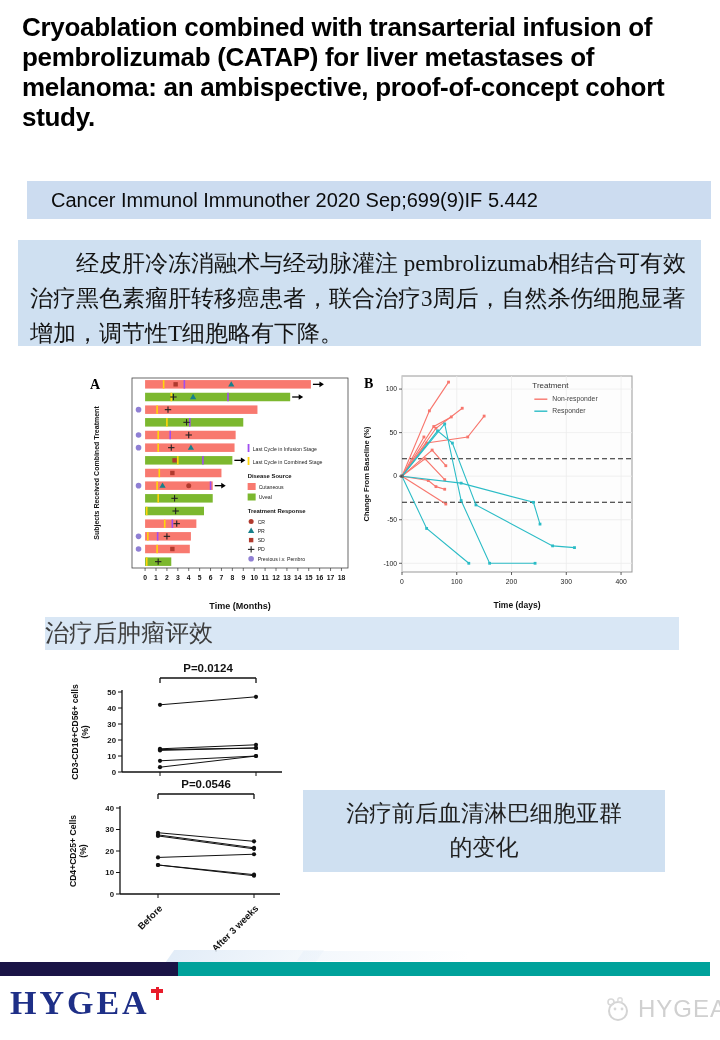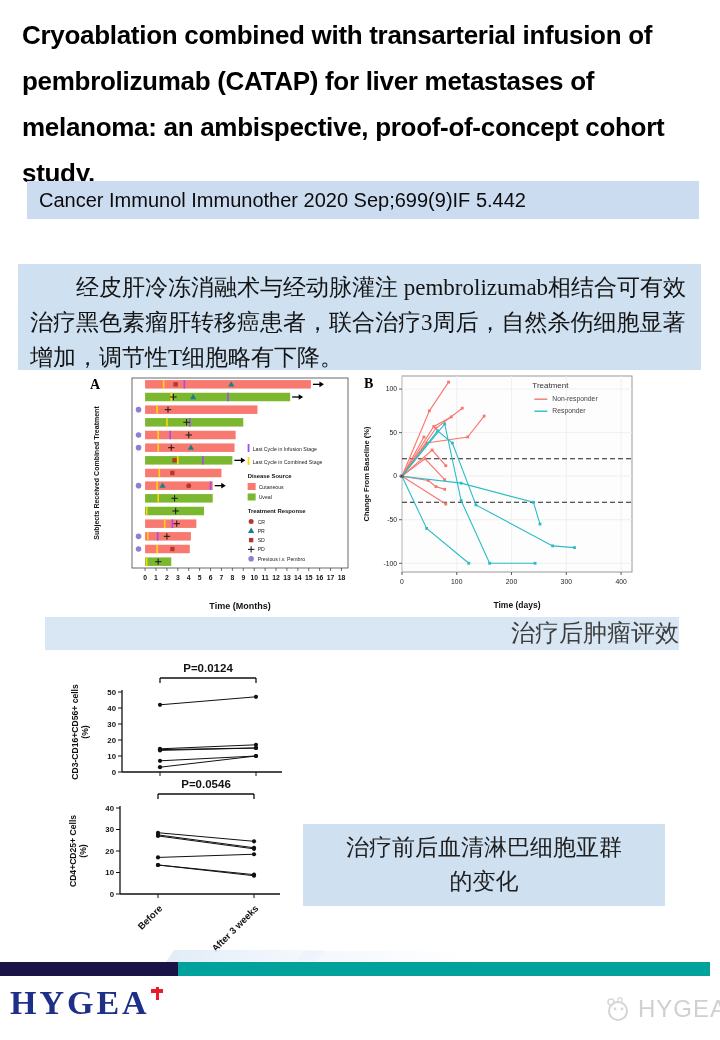--- a/index.html
+++ b/index.html
@@ -1,39 +1,39 @@
 <!DOCTYPE html>
 <html lang="zh"><head>
 <meta charset="utf-8">
 <style>
   html,body{margin:0;padding:0;background:#fff;}
   .page{position:relative;width:720px;height:1040px;background:#ffffff;overflow:hidden;
         font-family:"Liberation Sans",sans-serif;}
   .title{position:absolute;left:22px;top:12px;width:692px;
-         font-size:26px;font-weight:bold;line-height:46px;letter-spacing:-0.3px;color:#000;}
+         font-size:26px;font-weight:bold;line-height:30px;letter-spacing:-0.3px;color:#000;}
   .citation-bar{position:absolute;left:27px;top:181px;width:672px;height:38px;
-        background:#ccdcf0;display:flex;align-items:center;font-size:20px;color:#0b0b0b;}
+        background:#ccdcf0;display:flex;align-items:center;font-size:20px;color:#0b0b0b;padding-left:12px;}
   .citation-bar .cit{margin-left:12px;}
   .citation-bar .if{}
   .summary-banner{position:absolute;left:18px;top:240px;width:683px;height:106px;
-        background:#cfe0f1;margin-top:24px;}
+        background:#cfe0f1;}
   .summary-banner p{margin:6px 12px 0 12px;font-family:"Liberation Serif","DejaVu Serif",serif;
         font-size:23px;line-height:35px;color:#141414;text-indent:2em;}
   .chart-mount{position:absolute;}
   #chart-swimmer{left:86px;top:370px;}
   #chart-spider{left:358px;top:370px;}
   .caption-bar{position:absolute;left:45px;top:617px;width:634px;height:33px;
-        background:#d9e7f5;text-align:right;line-height:33px;
+        background:#d9e7f5;text-align:left;line-height:33px;
         font-family:"Liberation Serif","DejaVu Serif",serif;font-size:24px;color:#3d3d3d;}
   #chart-nk{left:58px;top:652px;}
   #chart-treg{left:56px;top:772px;}
   .caption-box{position:absolute;left:303px;top:790px;width:362px;height:82px;
         background:#cfe0f1;display:flex;align-items:center;justify-content:center;
         font-family:"Liberation Serif","DejaVu Serif",serif;font-size:23px;line-height:34px;
-        color:#202020;text-align:center;white-space:pre-line;margin-top:34px;}
+        color:#202020;text-align:center;white-space:pre-line;}
   .footer-swoosh{position:absolute;left:170px;top:950px;width:150px;height:12px;
         background:linear-gradient(90deg,#dbe8f6,#f4f8fc);transform:skewX(-35deg);opacity:.8;}
   .footer-swoosh2{position:absolute;left:300px;top:951px;width:170px;height:10px;
         background:linear-gradient(90deg,#e6eff9,#ffffff);transform:skewX(-35deg);opacity:.5;}
   .bar-navy{position:absolute;left:0;top:962px;width:178px;height:14px;background:#1a1446;}
   .bar-teal{position:absolute;left:178px;top:962px;width:532px;height:14px;background:#00a29b;}
   .hygea-logo{position:absolute;left:10px;top:984px;
         font-family:"Liberation Serif","DejaVu Serif",serif;font-weight:bold;
         font-size:34px;letter-spacing:3px;color:#1e2f87;}
   .logo-cross{position:relative;display:inline-block;width:13px;height:14px;top:-13px;left:1px;}

